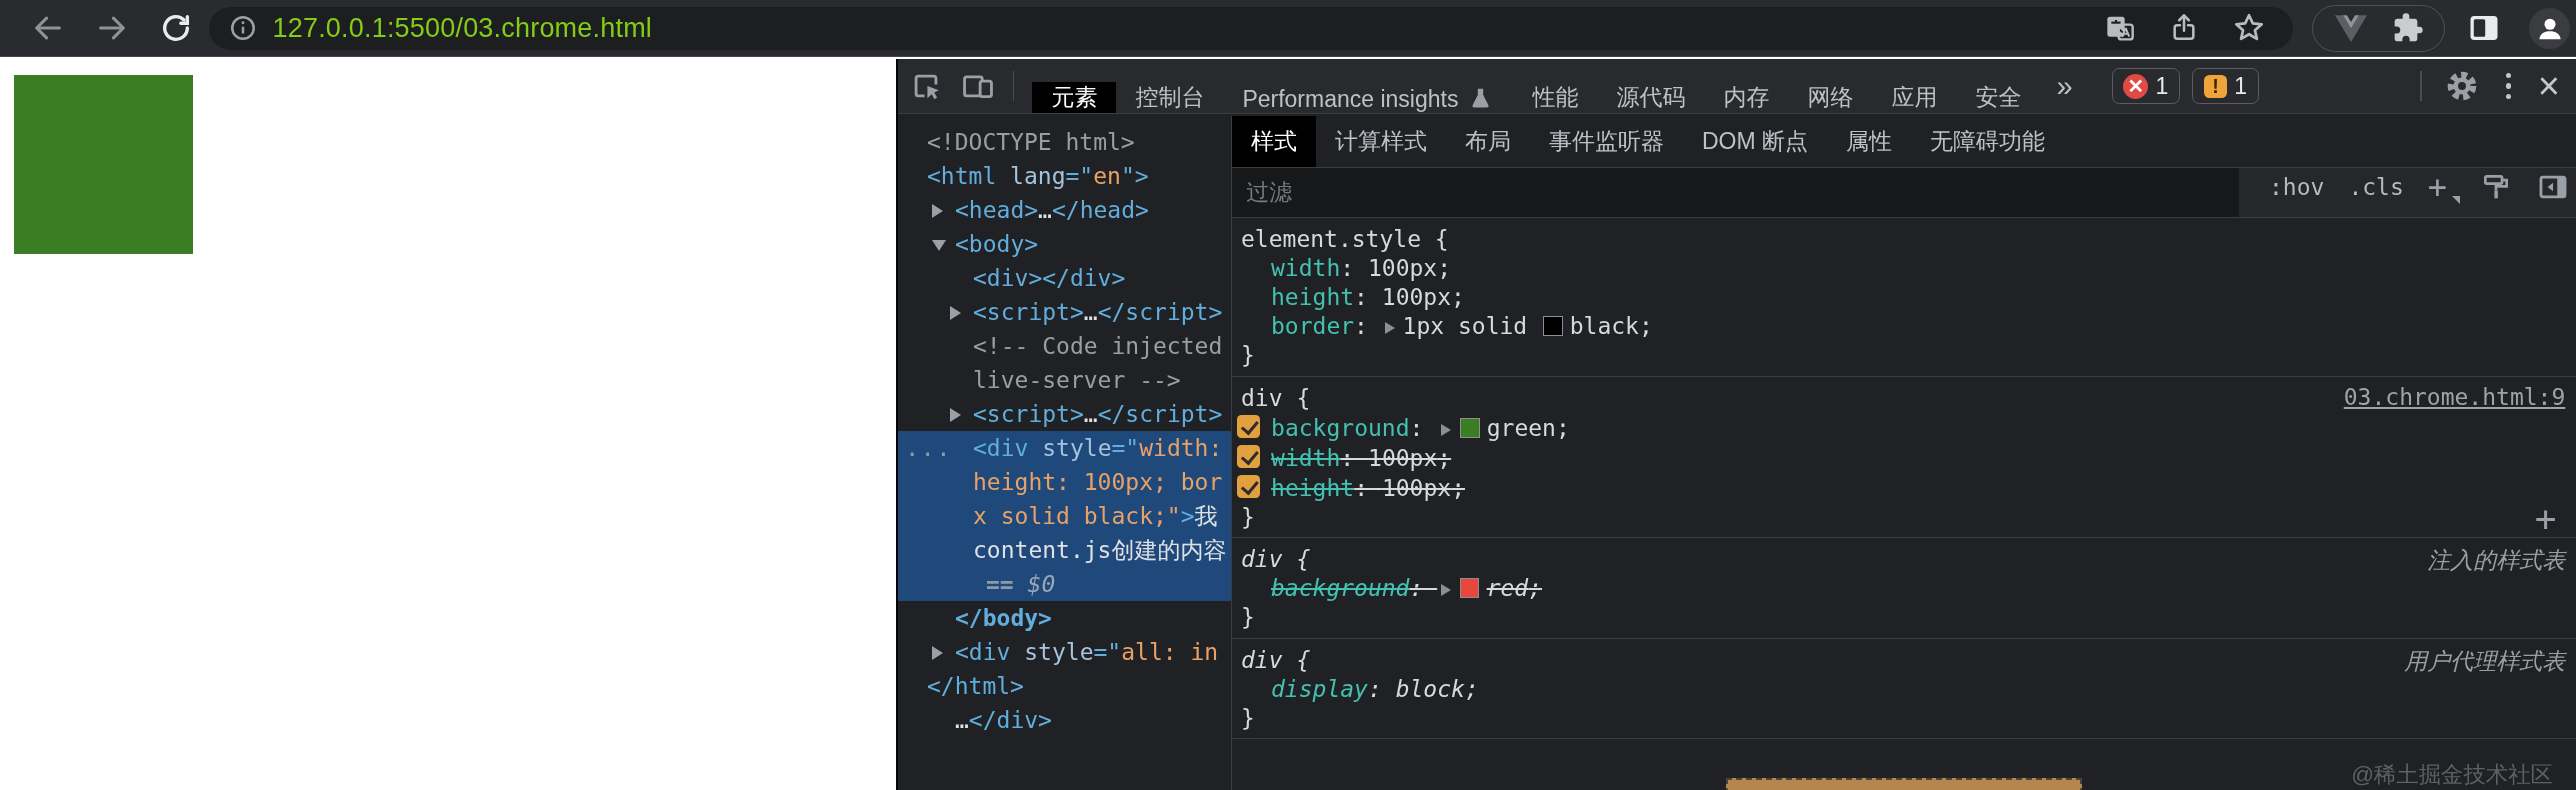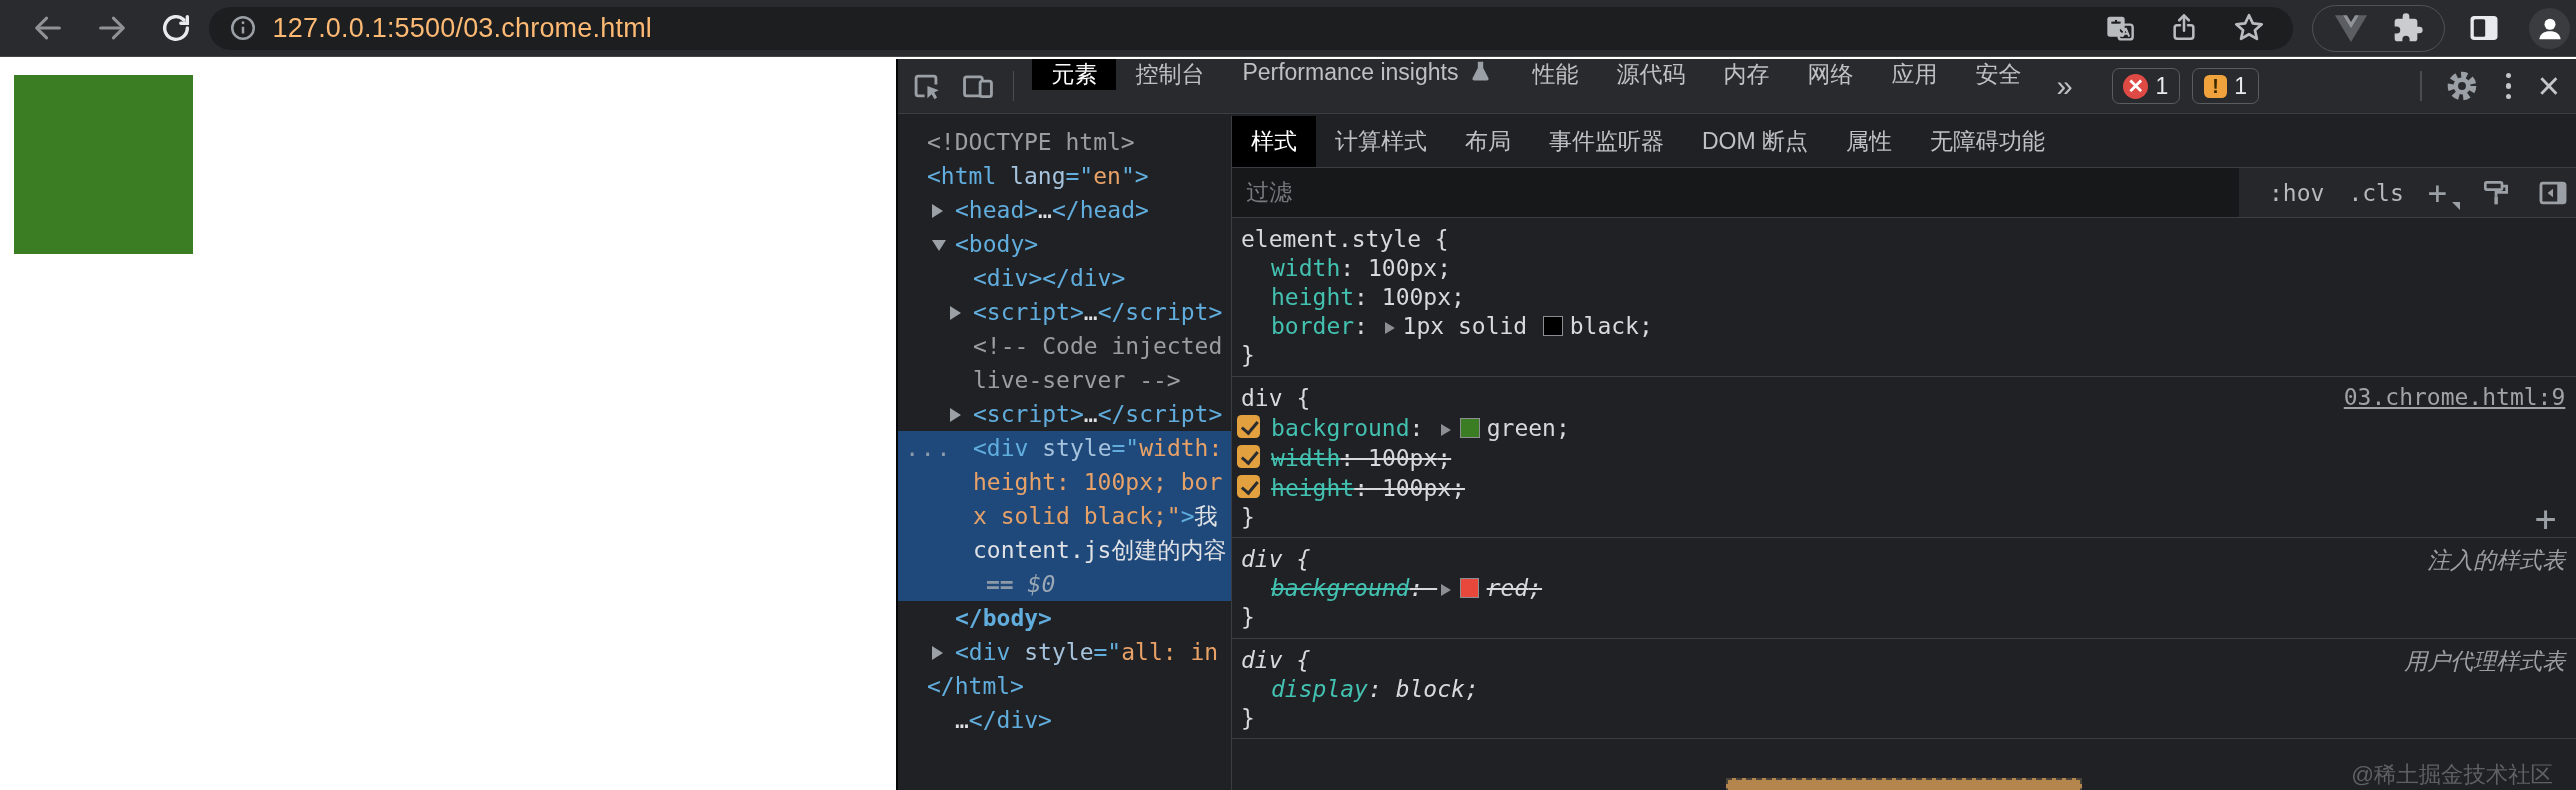--- a/index.html
+++ b/index.html
@@ -7,21 +7,21 @@
               font-family:"Liberation Sans", sans-serif; }
 
   
   .browser-toolbar { position:absolute; top:0; left:0; width:2576px; height:57px;
     background:#2a2b2e; border-bottom:1.8px solid #424447;
     display:flex; align-items:center; padding:0 18px; }
   .nav-icons { display:flex; align-items:center; gap:30px; padding:0 16px 0 12.5px; }
   .icon-btn { display:flex; align-items:center; justify-content:center; cursor:pointer; }
   .omnibox { height:43px; border-radius:21.5px; background:#1d1e20; flex:0 0 2084px;
     display:flex; align-items:center; padding:0 19.7px; gap:14.3px; }
-  .omnibox .url { color:#fdba74; font-size:27px; letter-spacing:0.2px; flex:1;
+  .omnibox .url { color:#84cc16; font-size:27px; letter-spacing:0.2px; flex:1;
     white-space:nowrap; overflow:hidden; }
   .omni-trailing { display:flex; align-items:center; gap:32px; padding-right:7.2px; }
   .ext-pill { margin-left:19.7px; height:47px; border:1.8px solid #505254; border-radius:25px;
     display:flex; align-items:center; gap:23px; padding:0 19.7px; }
   .toolbar-right { display:flex; align-items:center; gap:27px; margin-left:21.5px; }
   .avatar-wrap { width:41px; height:41px; border-radius:50%; background:#3a3c3f;
     display:flex; align-items:center; justify-content:center; }
   .dots-v { display:flex; flex-direction:column; gap:5.4px; padding:3.6px; }
   .dots-v i { width:5.4px; height:5.4px; border-radius:50%; background:#c3c6c9; }
 
@@ -31,21 +31,21 @@
   .green-box2 { position:absolute; left:14.3px; top:195px; width:182px; height:182px;
     border:2.7px solid #000; color:#000; font-size:29px; line-height:42px; padding:1.8px 1.8px 0 1.8px; }
 
   
   .devtools { position:absolute; top:59px; left:896px; right:0; bottom:0;
     background:#202124; border-left:2.7px solid #050505; color:#bdc1c6; }
   .dt-toolbar { height:55px; background:#292a2d; border-bottom:1.8px solid #3a3d41;
     display:flex; align-items:center; }
   .tool-icons { display:flex; align-items:center; gap:18px; padding:0 12.5px 0 10.7px; }
   .vsep { width:1.8px; height:30px; background:#4a4d50; }
-  .dt-tab-strip { display:flex; align-items:flex-start; height:100%; margin-left:5.4px; }
+  .dt-tab-strip { display:flex; align-items:flex-end; height:100%; margin-left:5.4px; }
   .dt-tab { display:flex; align-items:center; gap:9px; padding:0 19px; font-size:23px;
     color:#bdc1c6; cursor:pointer; white-space:nowrap; }
   .dt-tab.active { background:#000; color:#fff; }
   .more-chevron { font-size:29px; color:#bdc1c6; margin:0 0 0 16px; cursor:pointer; }
   .badges { display:flex; align-items:center; gap:12.5px; margin-left:39px; }
   .badge { display:flex; align-items:center; gap:7.2px; border:1.8px solid #5a5d60;
     border-radius:7.2px; padding:3.6px 10.7px; cursor:pointer; }
   .badge .num { font-size:23px; color:#e8eaed; }
   .err-dot { width:25px; height:25px; border-radius:50%; background:#e04a45; color:#fff;
     font-size:19.7px; display:flex; align-items:center; justify-content:center; font-weight:bold; }
@@ -71,21 +71,21 @@
   .tk-g { color:#9a9ea3; } .tk-w { color:#dfe1e4; }
   .tk-m { color:#8b99a8; font-weight:bold; } .tk-m2 { color:#9aa7b4; font-style:italic; }
 
   
   .styles-pane { flex:1; position:relative; overflow:hidden; }
   .styles-tabs { height:52px; border-bottom:1.8px solid #3a3d41; display:flex; align-items:stretch; }
   .s-tab { display:flex; align-items:center; padding:0 19px; font-size:23px; color:#bdc1c6;
     cursor:pointer; white-space:nowrap; }
   .s-tab.active { background:#000; color:#fff; }
   .filter-row { height:50px; border-bottom:1.8px solid #3a3d41; background:#26272a;
-    display:flex; align-items:center; }
+    display:flex; align-items:flex-start; }
   .filter-input { width:1007px; height:100%; background:#17181a; border:none; outline:none;
     color:#c8cbce; font-size:23px; padding:0 14.3px; font-family:"Liberation Sans",sans-serif; }
   .filter-input::placeholder { color:#77797d; }
   .filter-controls { display:flex; align-items:center; gap:24px; margin-left:30px;
     font-family:"DejaVu Sans Mono",monospace; font-size:23px; color:#b6b9bd; }
   .plus-btn { position:relative; font-size:32px; color:#9aa0a6; cursor:pointer; padding-right:9px; }
   .plus-btn::after { content:""; position:absolute; right:-3.6px; bottom:1.8px; border-left:8px solid transparent;
     border-top:8px solid #9aa0a6; }
 
   .style-section { position:relative; border-bottom:1.8px solid #3a3d41; padding:7.2px 0 5.4px;

